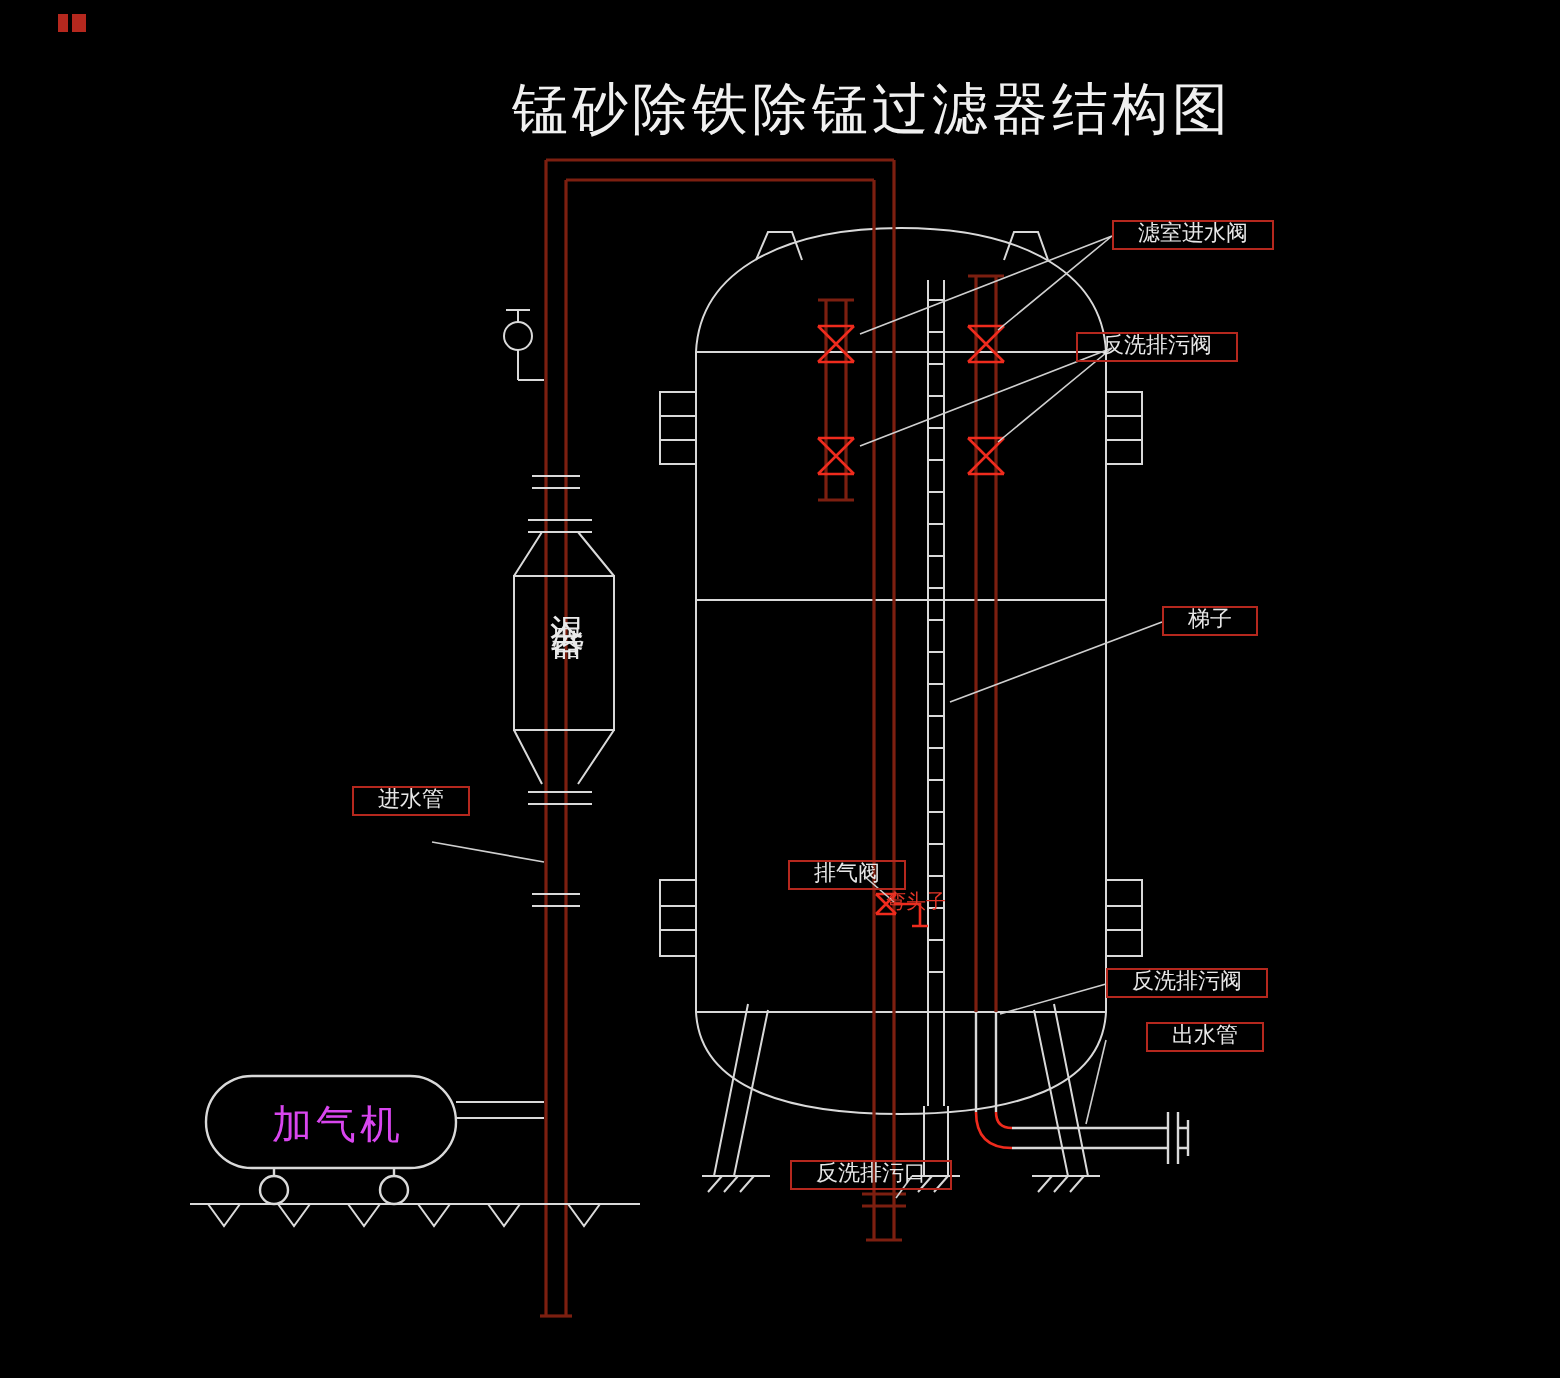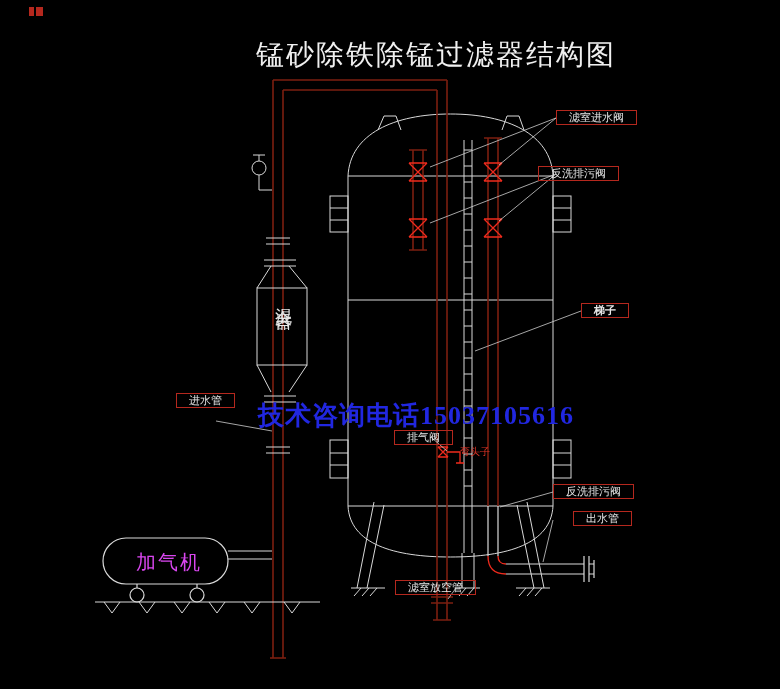--- a/index.html
+++ b/index.html
@@ -5,21 +5,21 @@
   html,body{margin:0;padding:0;background:#000;}
   .canvas{position:relative;width:712px;height:689px;background:#000;overflow:hidden;
           font-family:"Liberation Serif","DejaVu Serif",serif;}
   .canvas svg{position:absolute;left:0;top:0;}
   .title{position:absolute;left:256px;top:36px;color:#f0f0f0;font-size:28px;
          letter-spacing:2px;white-space:nowrap;}
   .phone{position:absolute;left:258px;top:398px;color:#2127e0;font-size:26px;
          letter-spacing:1px;white-space:nowrap;font-weight:600;}
   .lbl{position:absolute;border:1px solid #b5281e;color:#e8e8e8;
        font-size:11px;line-height:13px;padding:0 12px;white-space:nowrap;}
-  .elbow-lbl{position:absolute;left:460px;top:446px;color:#e23527;font-size:10px;
+  .elbow-lbl{position:absolute;left:443px;top:446px;color:#e23527;font-size:10px;
              line-height:11px;white-space:nowrap;}
   .mixer-label{position:absolute;left:272px;top:294px;color:#eaeaea;font-size:17px;
                writing-mode:vertical-rl;text-orientation:upright;letter-spacing:3px;}
   .aerator-label{position:absolute;left:136px;top:549px;color:#d946ef;font-size:20px;
                  letter-spacing:2px;white-space:nowrap;}
 </style>
 </head>
 <body>
 
 <div class="canvas">
@@ -121,27 +121,26 @@
     <path d="M581,311 L475,351"></path>
     <path d="M432,438 L447,451"></path>
     <path d="M553,492 L500,507"></path>
     <path d="M553,520 L543,562"></path>
     <path d="M456,588 L448,599"></path>
     <path d="M216,421 L272,431"></path>
   </g>
 </svg>
 
   <div class="title">锰砂除铁除锰过滤器结构图</div>
-  <div class="phone">技术咨询电话15037105616</div>
 
   <div class="mixer-label">混合器</div>
   <div class="aerator-label">加气机</div>
 
   <div class="lbl" style="left:556px;top:110px;">滤室进水阀</div>
   <div class="lbl" style="left:538px;top:166px;">反洗排污阀</div>
-  <div class="lbl" style="left:581px;top:303px;font-weight:bold;">梯子</div>
+  <div class="lbl" style="left:581px;top:303px;">梯子</div>
   <div class="lbl" style="left:394px;top:430px;">排气阀</div>
   <div class="elbow-lbl">弯头子</div>
   <div class="lbl" style="left:553px;top:484px;">反洗排污阀</div>
   <div class="lbl" style="left:553px;top:511px;margin-left:20px;">出水管</div>
-  <div class="lbl" style="left:395px;top:580px;">滤室放空管</div>
+  <div class="lbl" style="left:395px;top:580px;">反洗排污口</div>
   <div class="lbl" style="left:176px;top:393px;">进水管</div>
 </div>
 
 </body></html>

